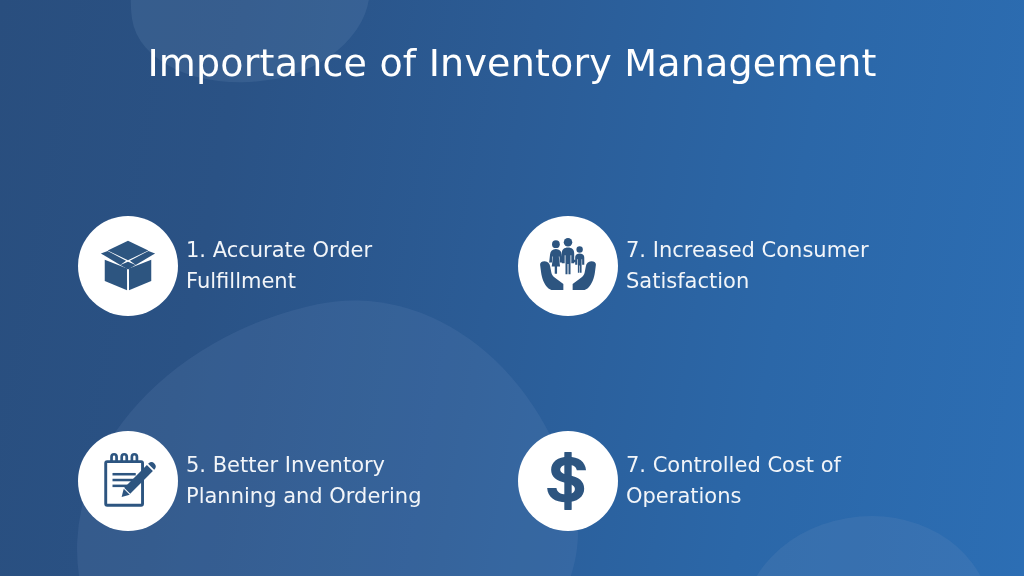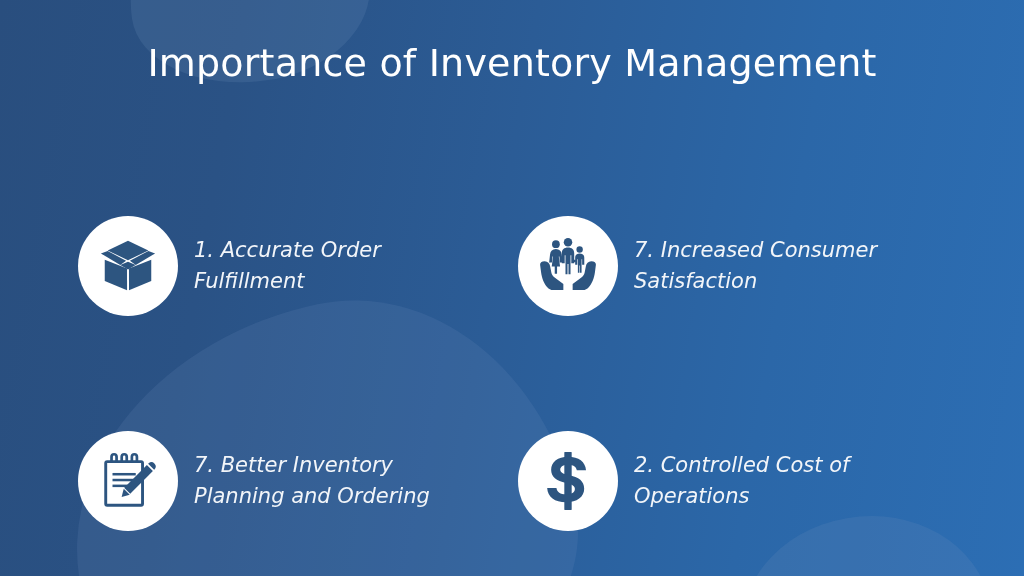--- a/index.html
+++ b/index.html
@@ -75,22 +75,21 @@
     left: 78px;
     top: 158px;
     width: 880px;
     display: grid;
     grid-template-columns: 440px 440px;
     grid-template-rows: 215px 215px;
   }
   .item {
     display: flex;
     align-items: center;
-    gap: 16px;
-    font-style: italic;
+    gap: 8px;
   }
   .icon-circle {
     flex: 0 0 auto;
     width: 100px;
     height: 100px;
     border-radius: 50%;
     background: #ffffff;
     display: flex;
     align-items: center;
     justify-content: center;
@@ -191,29 +190,29 @@
           <g fill="#2d5580">
 
             <path d="M51.5 15.5 l6.2 6.2 l-23.4 23.4 l-6.2 -6.2 z"></path>
 
             <path d="M53.3 13.7 a4.4 4.4 0 0 1 6.2 6.2 l-0.5 0.5 l-6.2 -6.2 z"></path>
 
             <path d="M27.6 40.1 l6.2 6.2 l-8.4 2.2 z"></path>
           </g>
         </svg>
       </div>
-      <div class="item-label">7. Better Inventory Planning and Ordering</div>
+      <div class="item-label">5. Better Inventory Planning and Ordering</div>
     </div>
 
     <div class="item col2">
       <div class="icon-circle">
         <svg viewBox="0 0 64 64" aria-hidden="true">
           <g fill="#2d5580">
             <rect x="28.2" y="2" width="7.6" height="60" rx="0.5"></rect>
             <path d="M32 7 c-10.4 0 -17.4 5.3 -17.4 13.4 c0 7.6 5.3 11.4 15.4 13.6 c6.6 1.5 9.1 3.1 9.1 6.2 c0 3.5 -3.3 5.6 -9.1 5.6 c-5.9 0 -9.4 -2.3 -9.9 -6.6 l-9.6 0 c0.5 9.2 7.8 14.8 19.5 14.8 c11.2 0 18.7 -5.5 18.7 -14 c0 -7.8 -5.2 -11.7 -16.2 -14.1 c-6.4 -1.4 -8.5 -2.9 -8.5 -5.7 c0 -3.1 3.1 -5.1 8.2 -5.1 c5.2 0 8.4 2.1 8.9 5.9 l9.5 0 C50.1 12.3 43.1 7 32 7 z"></path>
           </g>
         </svg>
       </div>
-      <div class="item-label">2. Controlled Cost of Operations</div>
+      <div class="item-label">7. Controlled Cost of Operations</div>
     </div>
 
   </div>
 </div>
 
 </body></html>

